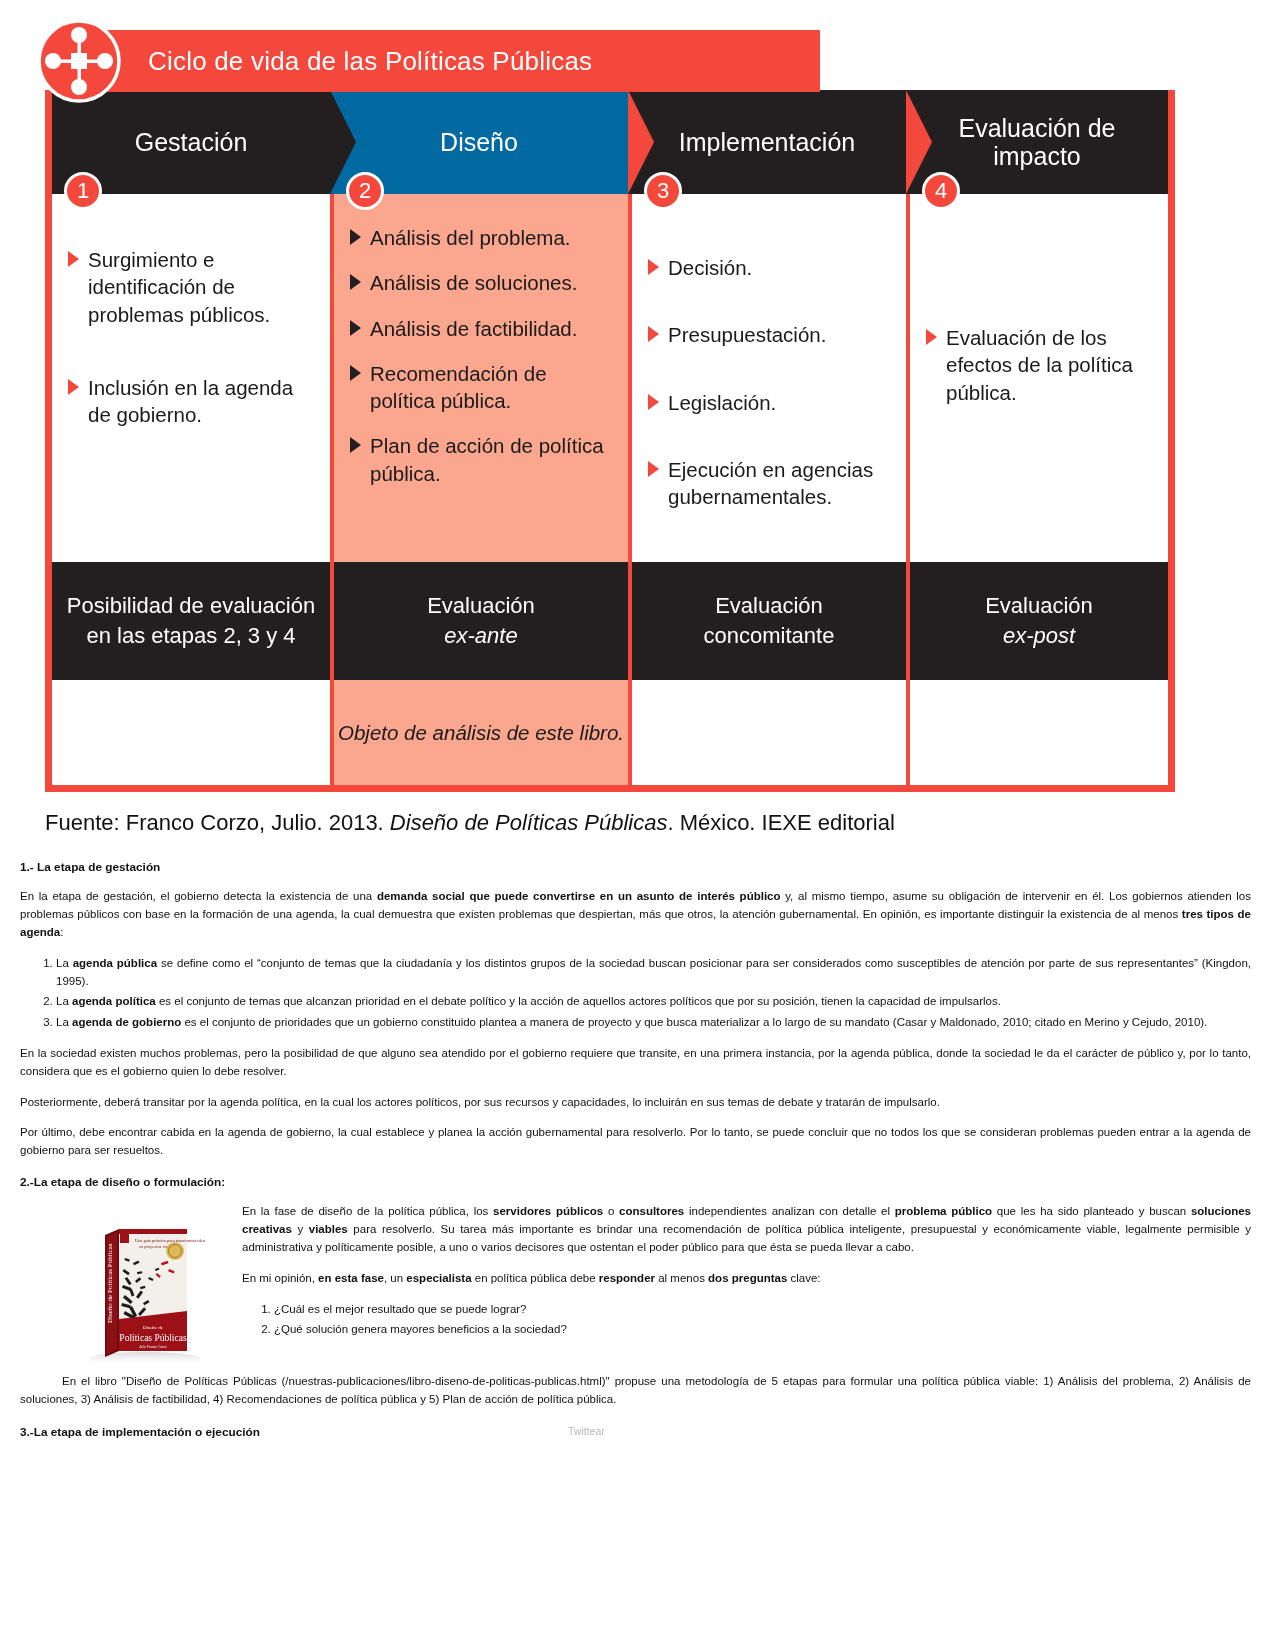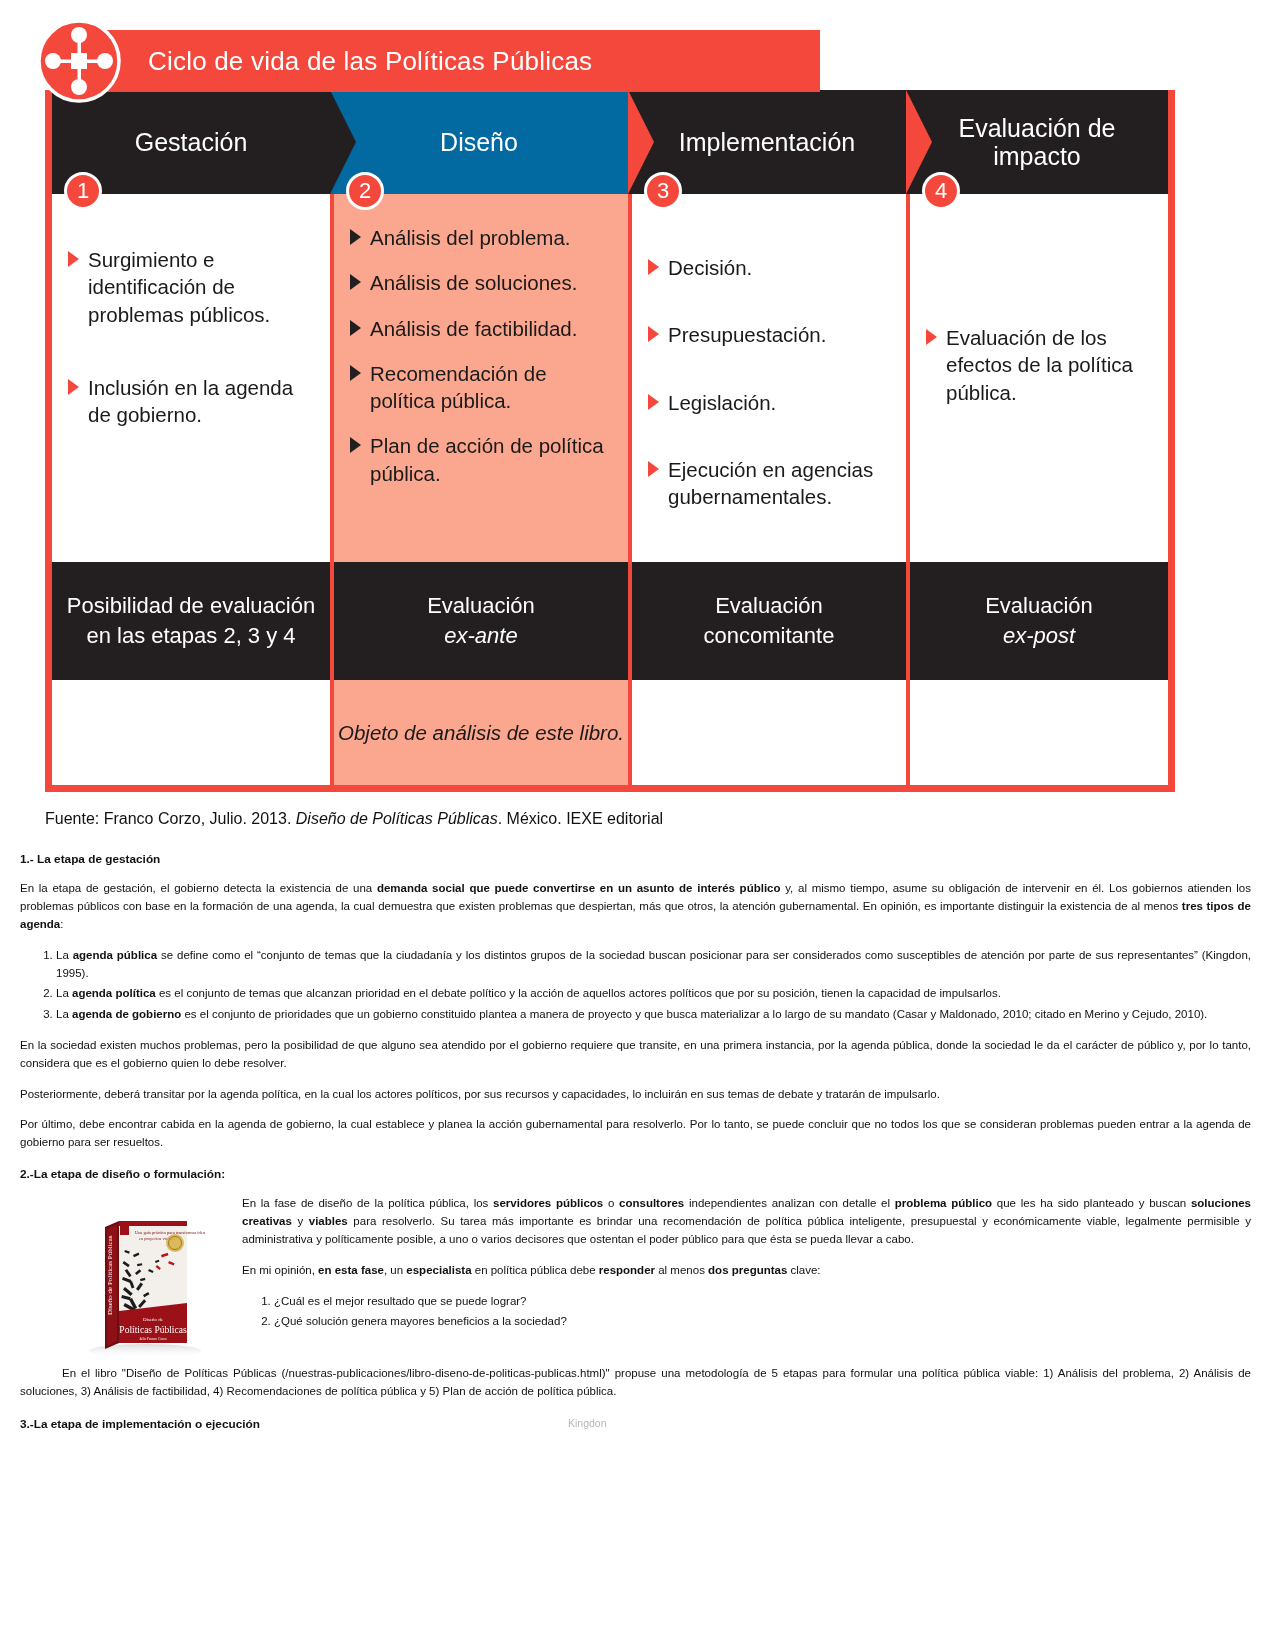--- a/index.html
+++ b/index.html
@@ -184,21 +184,21 @@
     line-height: 1.35;
     color: #1a1a1a;
     border-left: 4px solid #f4483c;
   }
   .lcell:first-child { border-left: none; }
   .lcell.tint { background: #fba78f; }
 
   
   .source {
     margin: 18px 0 0 45px;
-    font-size: 16px;
+    font-size: 22px;
     color: #111111;
     white-space: nowrap;
   }
   .source em { font-style: italic; }
 
   
   .article {
     margin: 22px 22px 0 20px;
     font-size: 11.5px;
     line-height: 1.55;
@@ -437,16 +437,16 @@
         <li>¿Cuál es el mejor resultado que se puede lograr?</li>
         <li>¿Qué solución genera mayores beneficios a la sociedad?</li>
       </ol>
     </div>
   </div>
 
   <p class="indent-p">En el libro "Diseño de Políticas Públicas (/nuestras-publicaciones/libro-diseno-de-politicas-publicas.html)" propuse una metodología de 5 etapas para formular una política pública viable: 1) Análisis del problema, 2) Análisis de soluciones, 3) Análisis de factibilidad, 4) Recomendaciones de política pública y 5) Plan de acción de política pública.</p>
 
   <div class="sec3">
     <h3>3.-La etapa de implementación o ejecución</h3>
-    <span class="twittear">Kingdon</span>
+    <span class="twittear">Twittear</span>
   </div>
 
 </div>
 
 </body></html>

